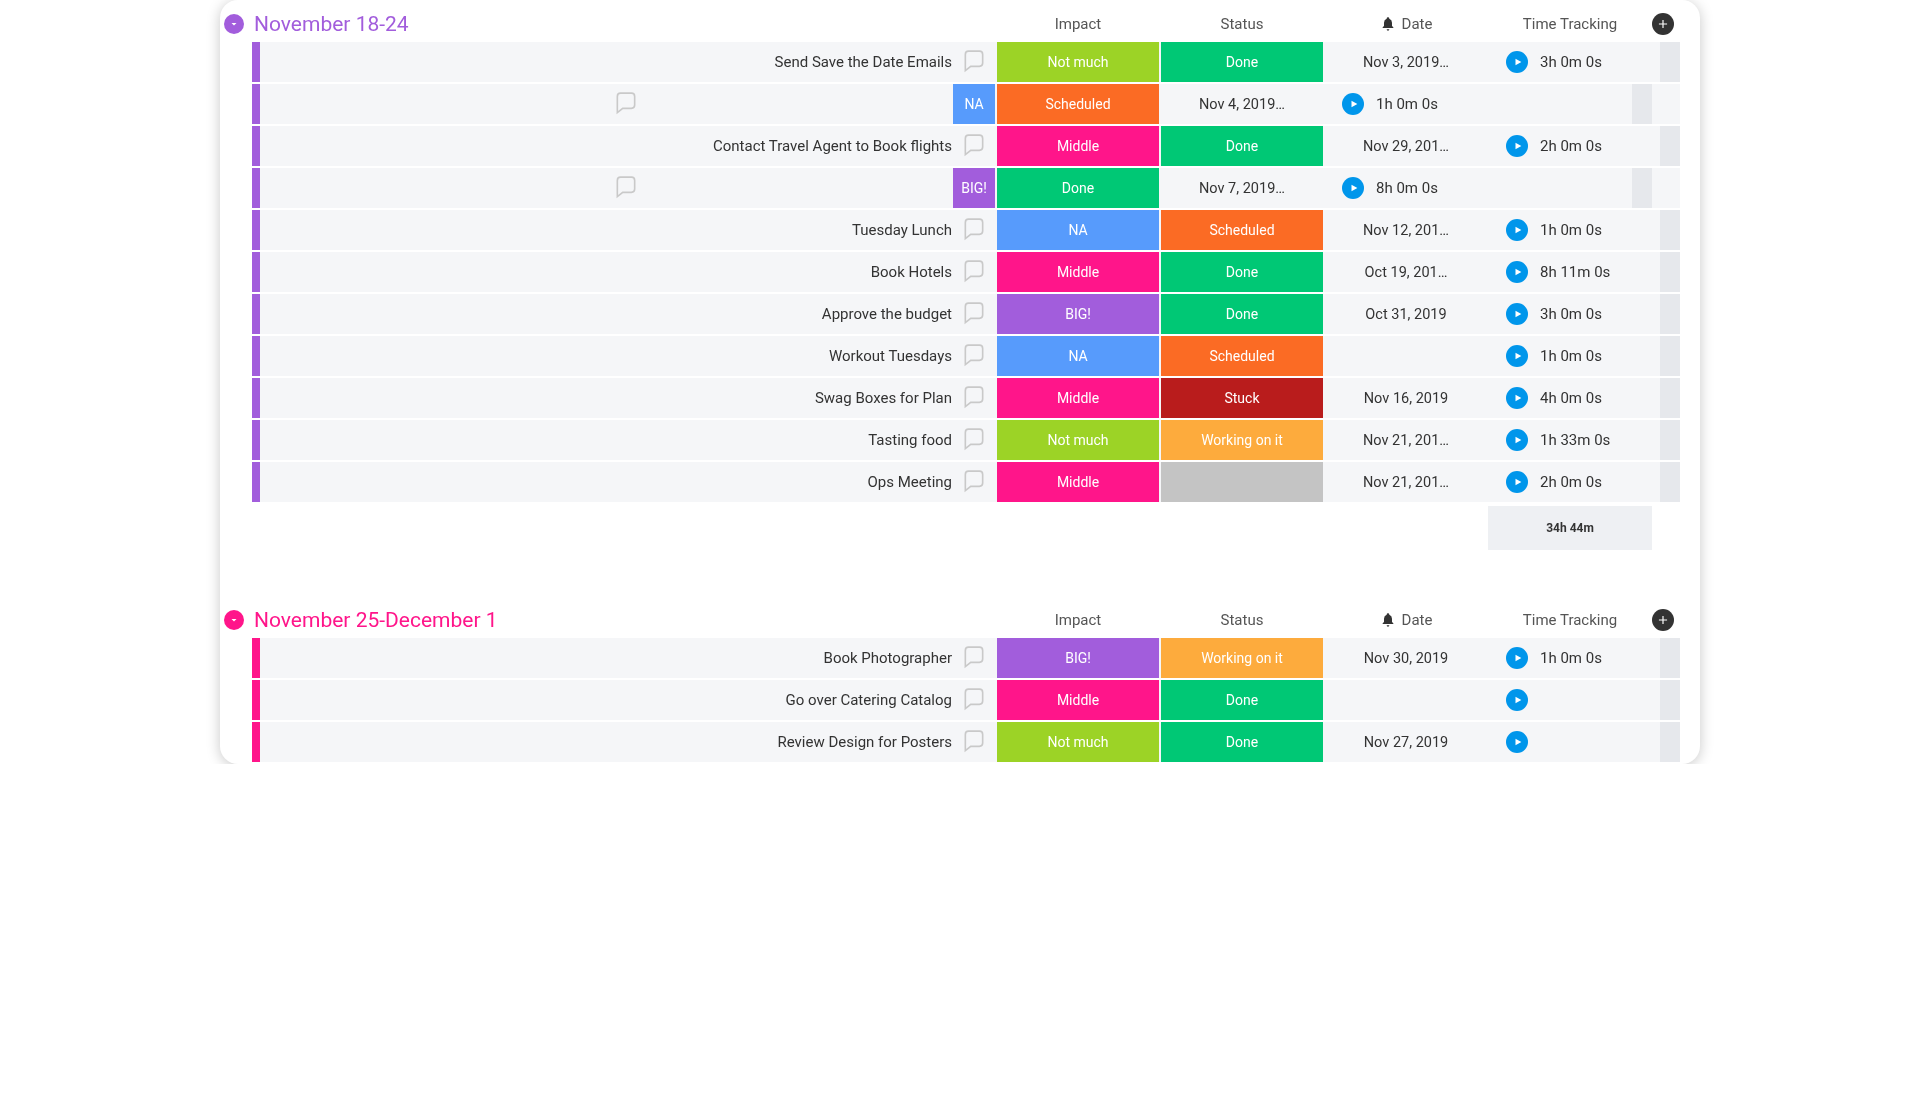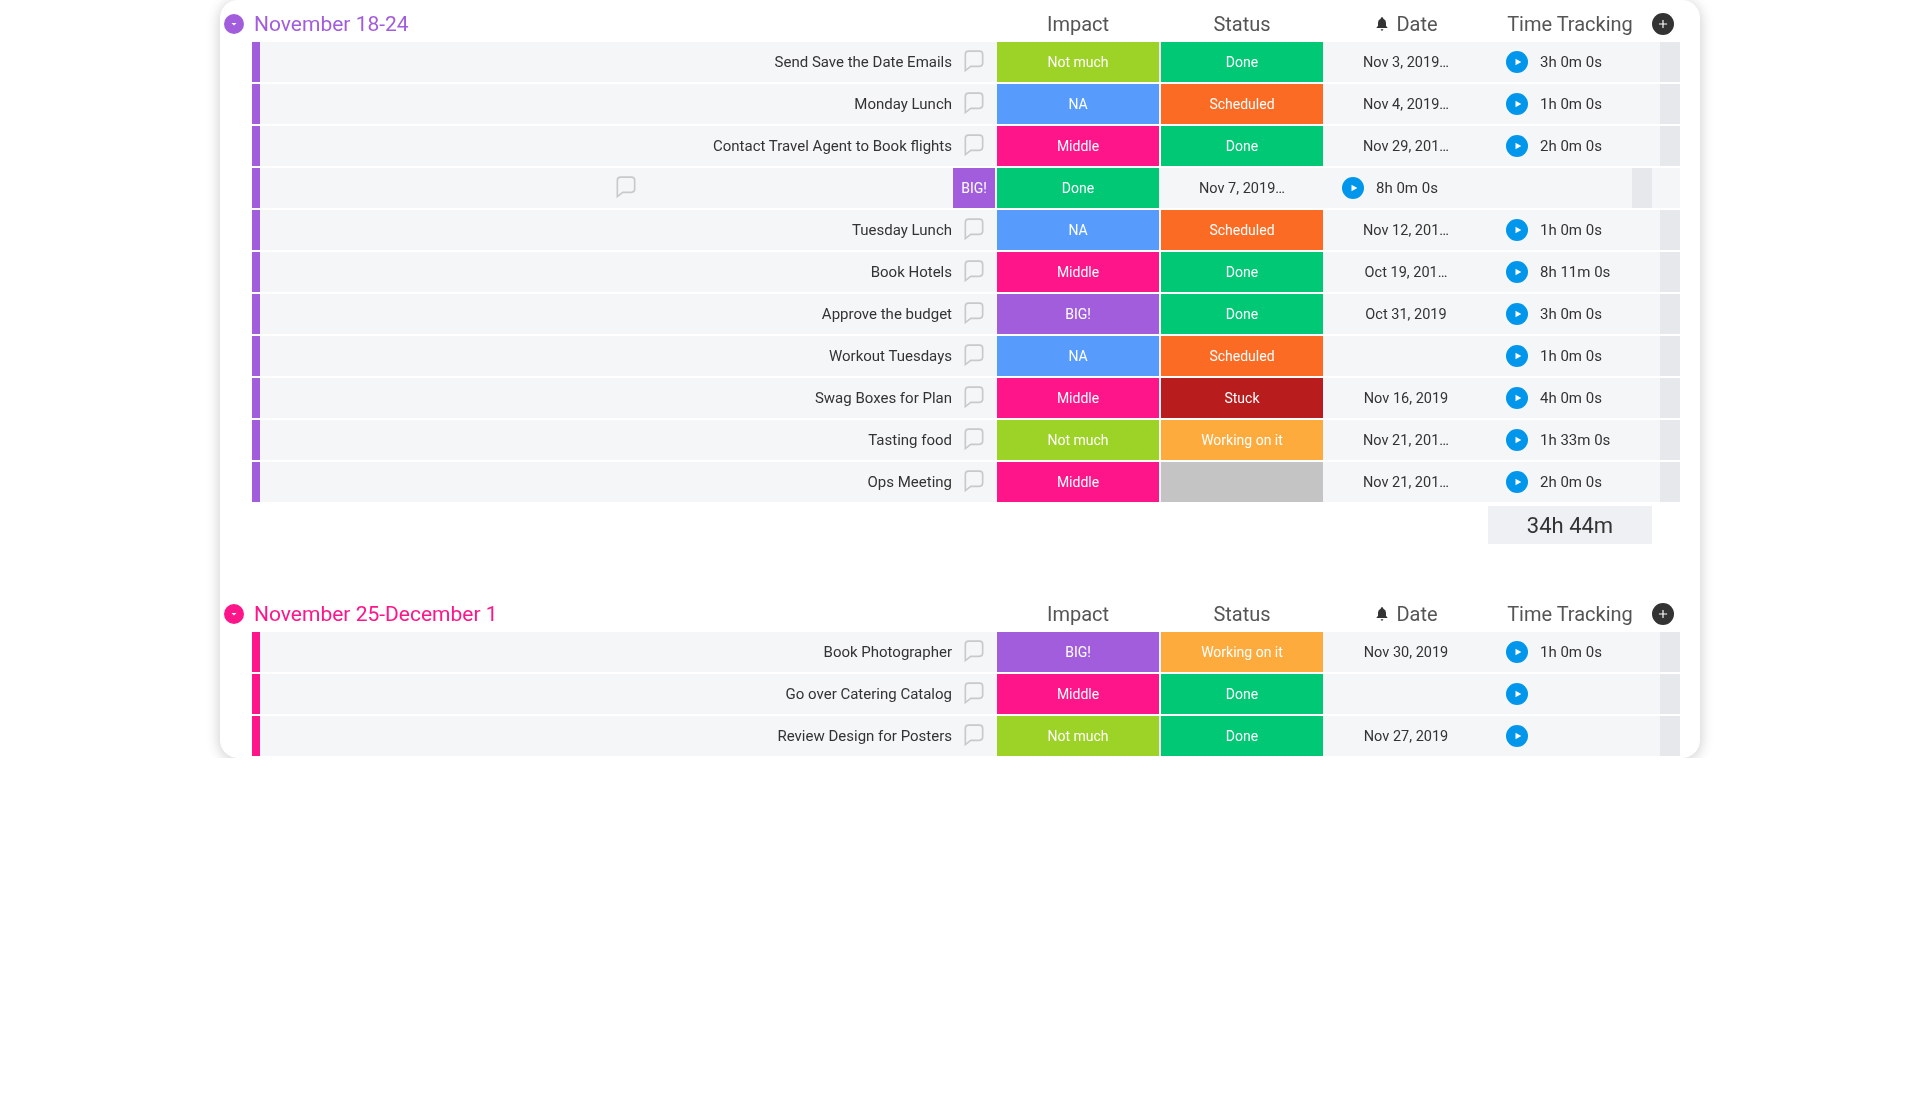--- a/index.html
+++ b/index.html
@@ -43,21 +43,21 @@
     cursor: pointer;
     flex-shrink: 0;
   }
   .collapse-btn svg { width: 12px; height: 12px; fill: #fff; }
   .group-title {
     font-size: 21px;
     font-weight: 400;
   }
   .col-head {
     text-align: center;
-    font-size: 20px;
+    font-size: 15px;
     color: #555;
     font-weight: 400;
     display: flex;
     align-items: center;
     justify-content: center;
     gap: 6px;
   }
   .add-col-btn {
     width: 22px; height: 22px;
     border-radius: 50%;
@@ -163,26 +163,27 @@
   }
   .total-row {
     display: grid;
     grid-template-columns: 48px 1fr 44px 164px 164px 164px 164px 28px;
     padding: 0 20px 0 32px;
     margin-top: 4px;
   }
   .total-box {
     grid-column: 7;
     background: #eef0f3;
-    height: 38px;
+    height: 44px;
     display: flex;
     align-items: center;
     justify-content: center;
-    font-size: 22px;
+    font-size: 12px;
     color: #333;
+    font-weight: bold;
   }
   .bell-icon { width: 16px; height: 16px; fill: #333; }
   .spacer { height: 32px; }
 </style>
 </head>
 <body>
 
 <div class="frame">
 
   <div class="group">
@@ -228,21 +229,20 @@
               <svg viewBox="0 0 24 24">
                 <path d="M6 4l14 8-14 8z"></path>
               </svg>
             </span>
             <span class="time-text">3h 0m 0s</span>
           </div>
           <div class="tail-cell"></div>
         </div>
         <div class="task-row">
           <div class="color-bar" style="background: rgb(162, 93, 220);"></div>
-          <div class="task-name">Monday Lunch</div>
           <div class="comment-cell">
             <svg viewBox="0 0 24 24">
               <path d="M4 5a3 3 0 0 1 3-3h10a3 3 0 0 1 3 3v8a3 3 0 0 1-3 3H9l-5 4v-4a3 3 0 0 1 0-0V5z"></path>
             </svg>
           </div>
           <div class="pill" style="background: rgb(87, 155, 252);">NA</div>
           <div class="pill" style="background: rgb(251, 107, 36);">Scheduled</div>
           <div class="date-cell">Nov 4, 2019…</div>
           <div class="time-cell">
             <span class="play-btn">

